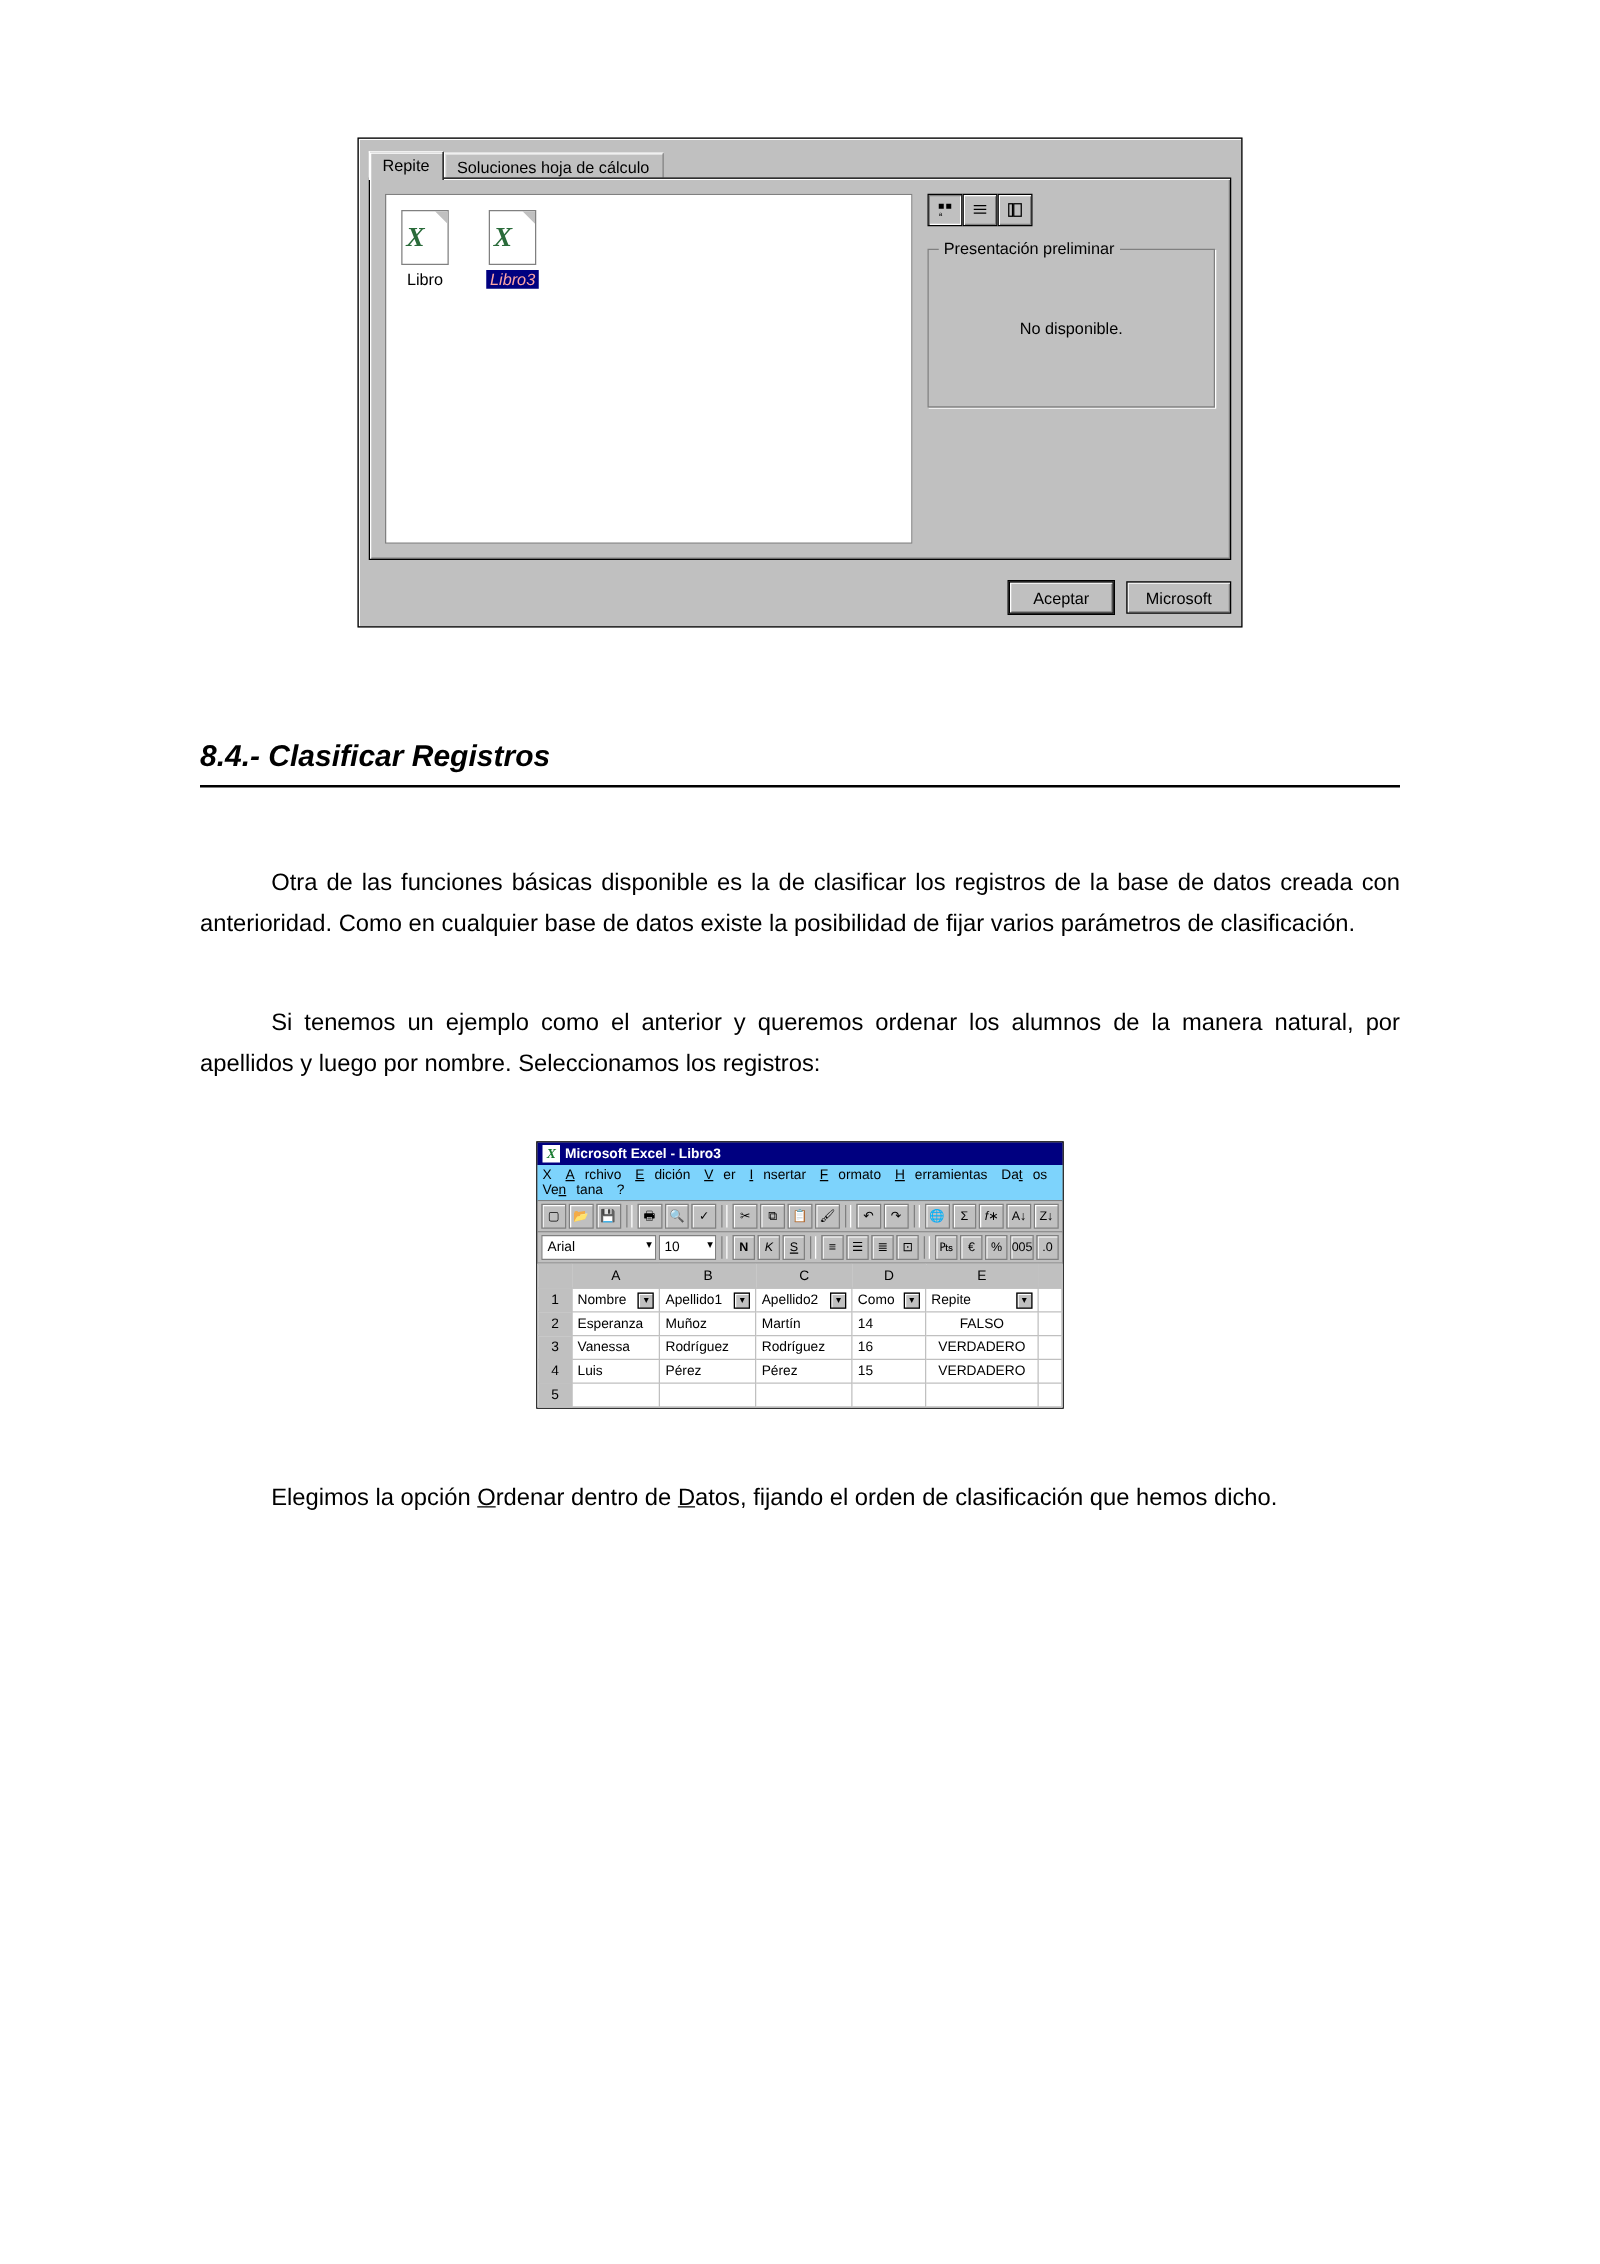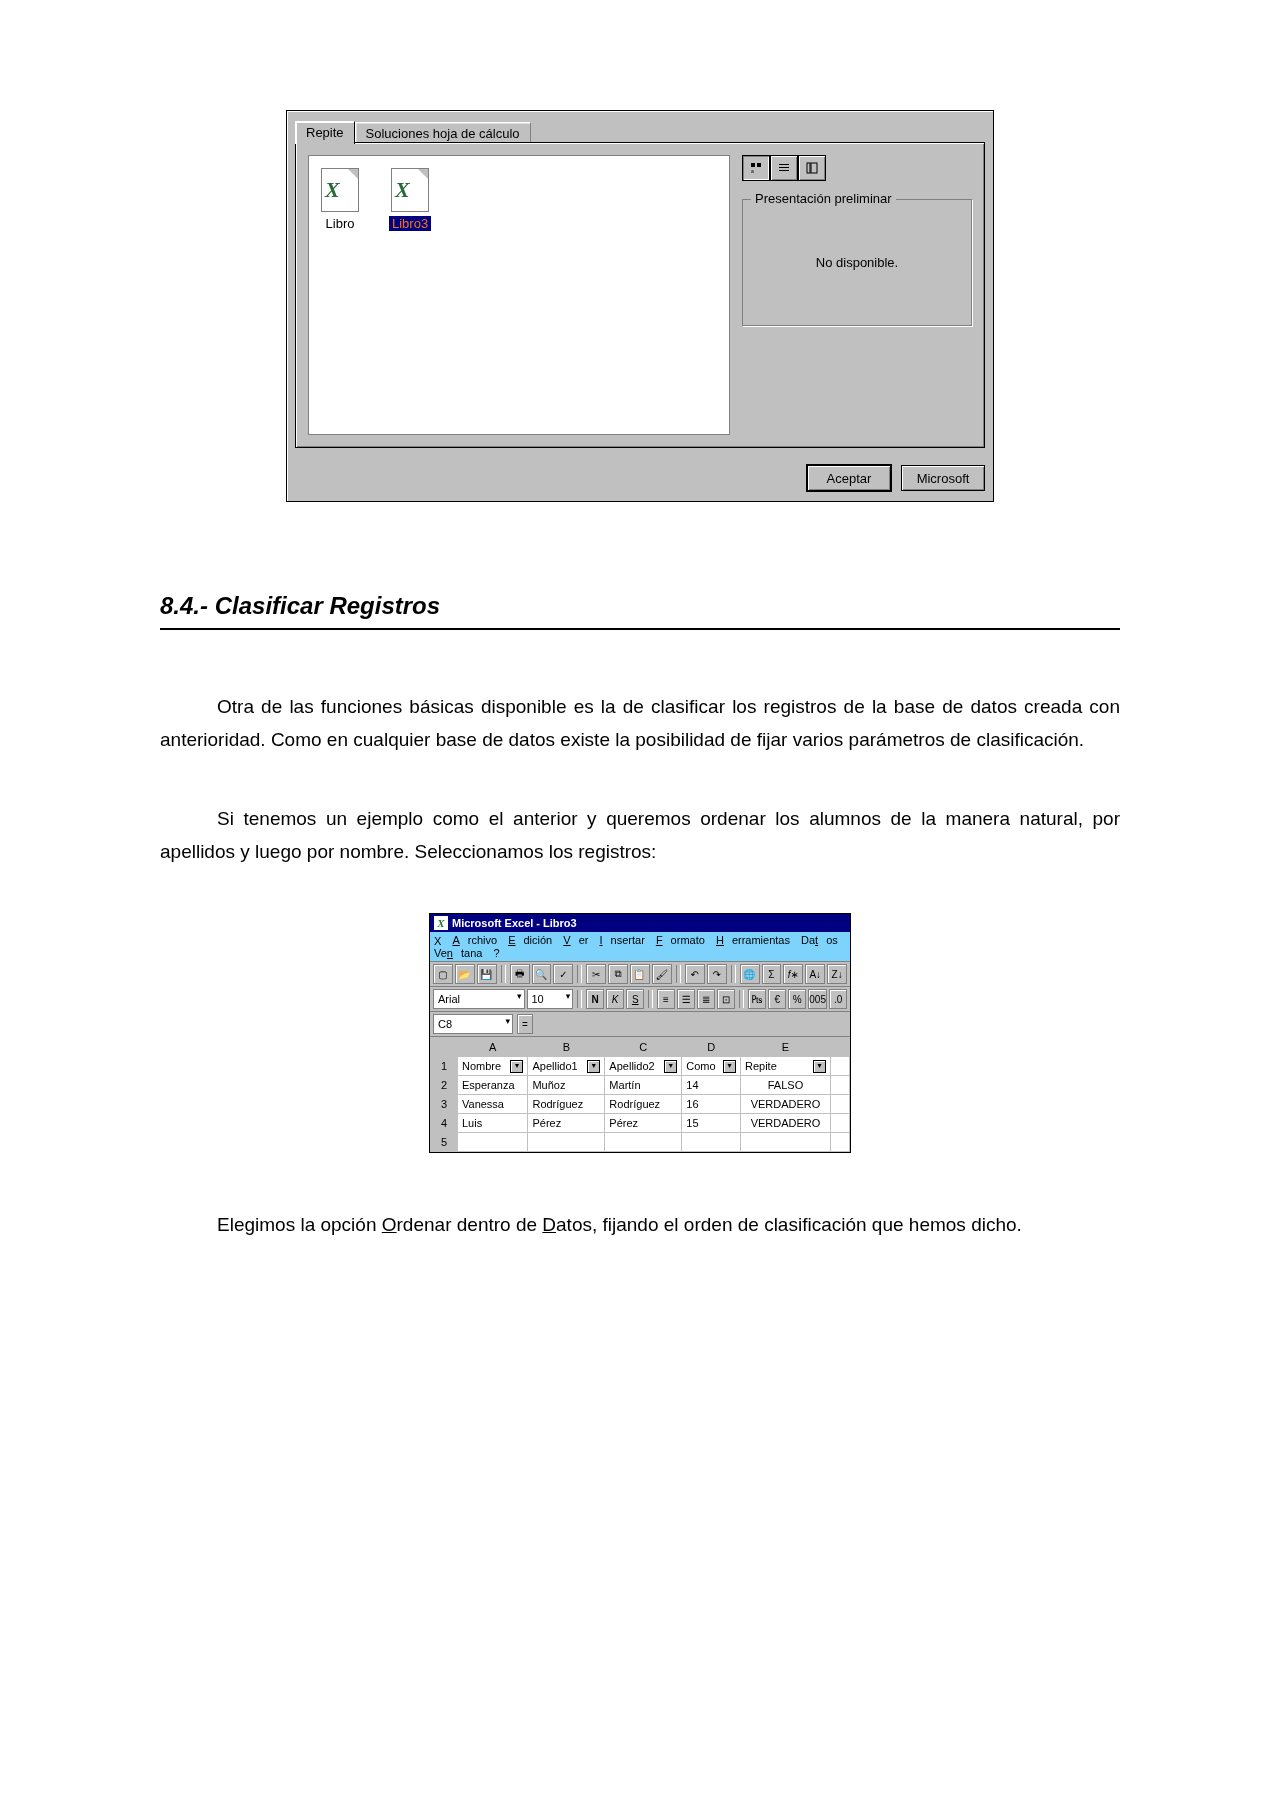--- a/index.html
+++ b/index.html
@@ -104,21 +104,21 @@
   .file-icon::before {
     content:""; position:absolute; right:0; top:0;
     border-top: 10px solid #c0c0c0;
     border-left: 10px solid transparent;
   }
   .file-icon .x {
     position:absolute; left:3px; top:8px;
     font: italic bold 22px Georgia, serif; color:#2a6b3a;
   }
   .file-item.sel span.lbl {
-    background: #000080; color: #f97316; padding: 0 3px;
+    background: #000080; color: #fca5a5; padding: 0 3px; font-style: italic;
   }
   .panel-right {
     width: 230px;
     margin-left: 12px;
     display: flex;
     flex-direction: column;
   }
   .view-btns {
     display: flex; gap: 0; margin-bottom: 18px;
   }
@@ -368,24 +368,20 @@
       <div class="tbtn">☰</div>
       <div class="tbtn">≣</div>
       <div class="tbtn">⊡</div>
       <div class="tsep"></div>
       <div class="tbtn">₧</div>
       <div class="tbtn">€</div>
       <div class="tbtn">%</div>
       <div class="tbtn">005</div>
       <div class="tbtn">.0</div>
     </div>
-    <div class="xl-namebox-row">
-      <div class="combo" style="width:60px">C8</div>
-      <div class="tbtn" style="width:14px">=</div>
-    </div>
     <div class="xl-grid">
       <table>
         <tbody>
             <tr>
           <th class="rowh"></th>
           <th>A</th>
           <th>B</th>
           <th>C</th>
           <th>D</th>
           <th>E</th>

